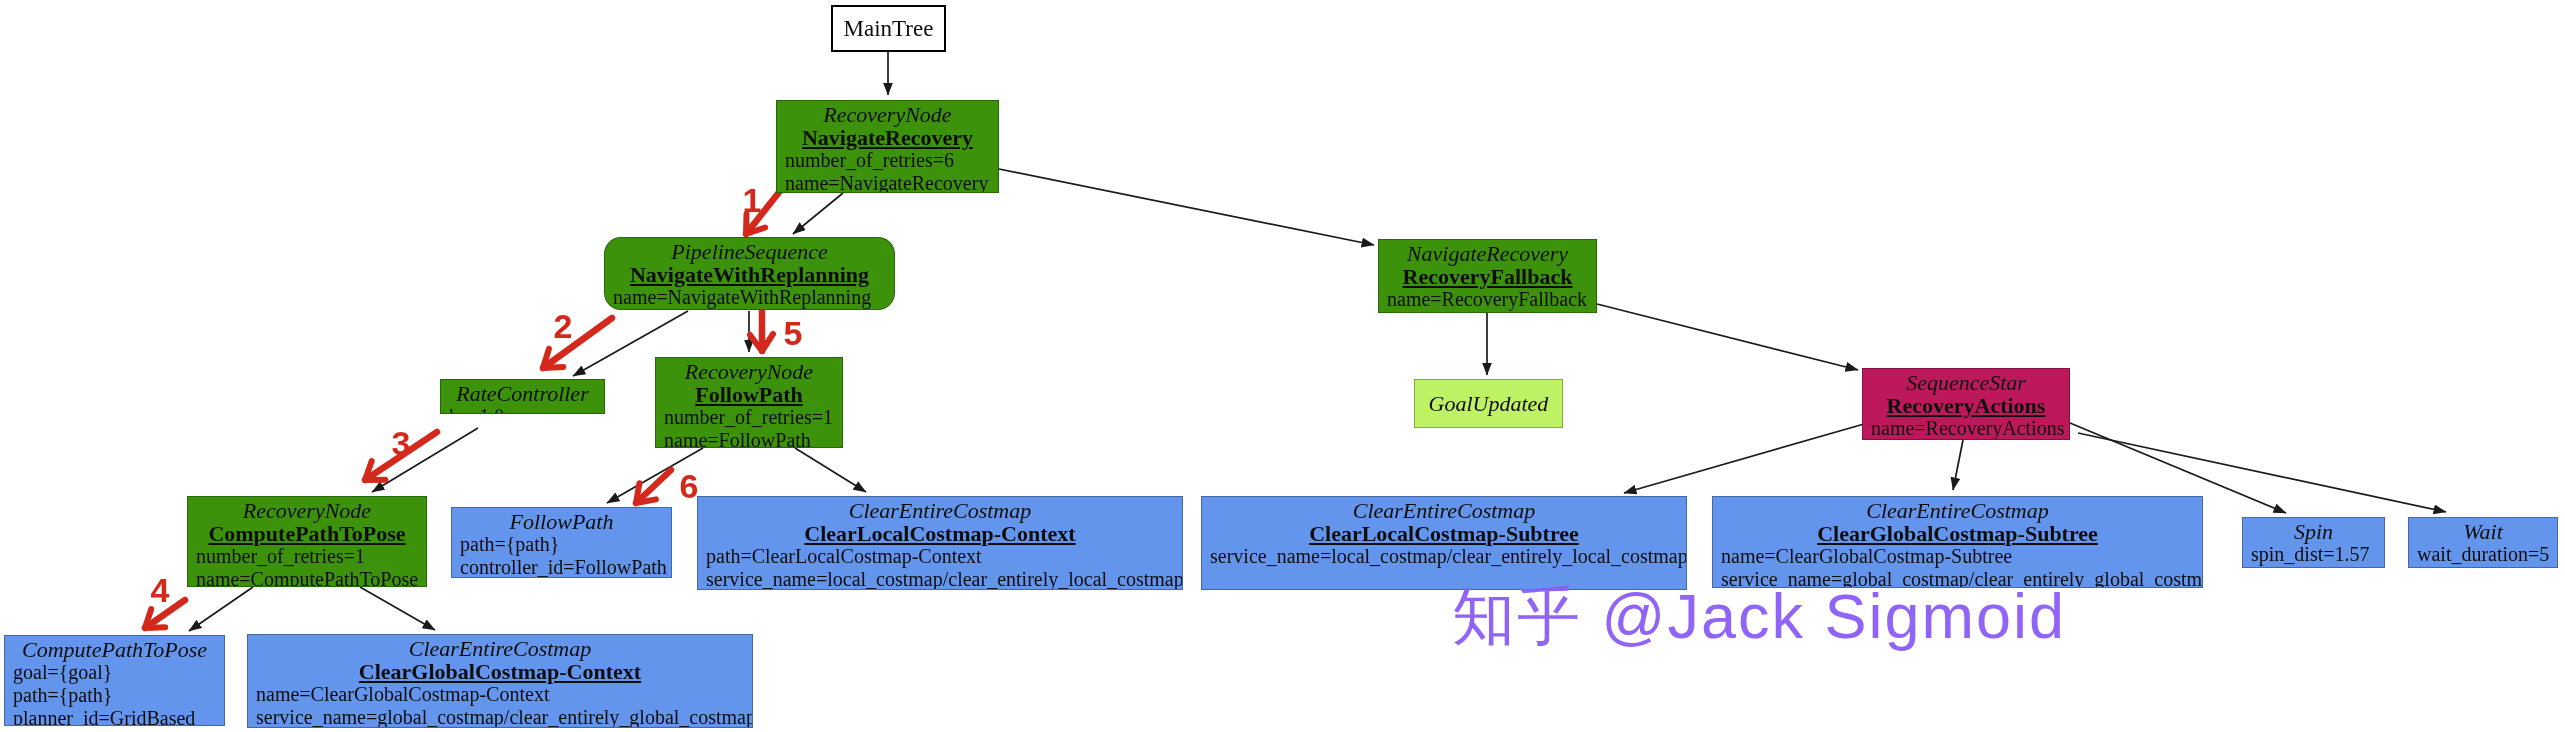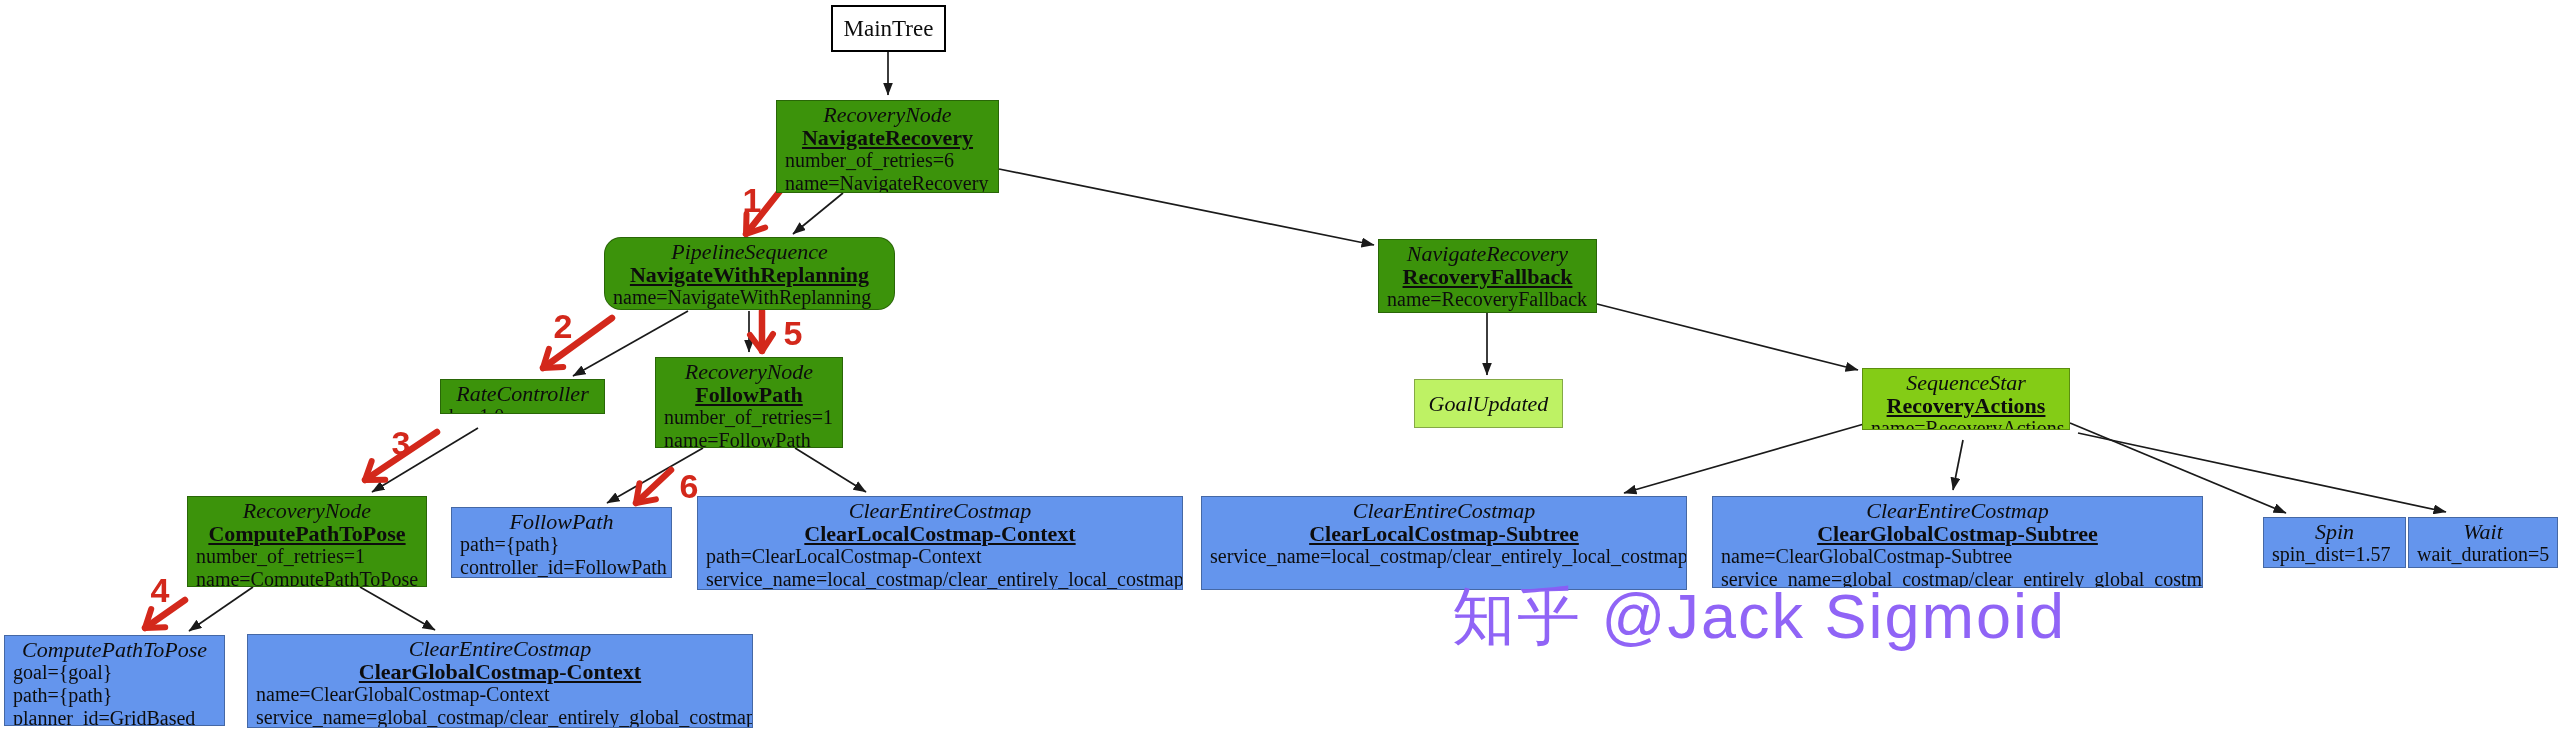--- a/index.html
+++ b/index.html
@@ -111,37 +111,37 @@
         <div class="type">ClearEntireCostmap</div>
         <div class="name">ClearLocalCostmap-Subtree</div>
         <div class="param">service_name=local_costmap/clear_entirely_local_costmap</div>
       </div>
       <div class="node blue" style="left: 1712px; top: 496px; width: 491px; height: 92px; background: rgb(100, 149, 237);">
         <div class="type">ClearEntireCostmap</div>
         <div class="name">ClearGlobalCostmap-Subtree</div>
         <div class="param">name=ClearGlobalCostmap-Subtree</div>
         <div class="param">service_name=global_costmap/clear_entirely_global_costmap</div>
       </div>
-      <div class="node blue" style="left: 2242px; top: 517px; width: 143px; height: 51px; background: rgb(100, 149, 237); margin-left: 21px;">
+      <div class="node blue" style="left: 2242px; top: 517px; width: 143px; height: 51px; background: rgb(100, 149, 237);">
         <div class="type">Spin</div>
         <div class="param">spin_dist=1.57</div>
       </div>
       <div class="node blue" style="left: 2408px; top: 517px; width: 150px; height: 51px; background: rgb(100, 149, 237);">
         <div class="type">Wait</div>
         <div class="param">wait_duration=5</div>
       </div>
       <div class="node green" style="left: 1378px; top: 239px; width: 219px; height: 74px; background: rgb(60, 147, 11);">
         <div class="type">NavigateRecovery</div>
         <div class="name">RecoveryFallback</div>
         <div class="param">name=RecoveryFallback</div>
       </div>
       <div class="node yellow vcenter" style="left: 1414px; top: 379px; width: 149px; height: 49px; background: #bef264;">
         <div class="type">GoalUpdated</div>
       </div>
-      <div class="node green" style="left: 1862px; top: 368px; width: 208px; height: 62px; background: #84cc16;">
+      <div class="node green" style="left: 1862px; top: 368px; width: 208px; height: 72px; background: #be185d;">
         <div class="type">SequenceStar</div>
         <div class="name">RecoveryActions</div>
         <div class="param">name=RecoveryActions</div>
       </div>
       <div class="node blue" style="left: 4px; top: 635px; width: 221px; height: 91px; background: rgb(100, 149, 237);">
         <div class="type">ComputePathToPose</div>
         <div class="param">goal={goal}</div>
         <div class="param">path={path}</div>
         <div class="param">planner_id=GridBased</div>
       </div>

